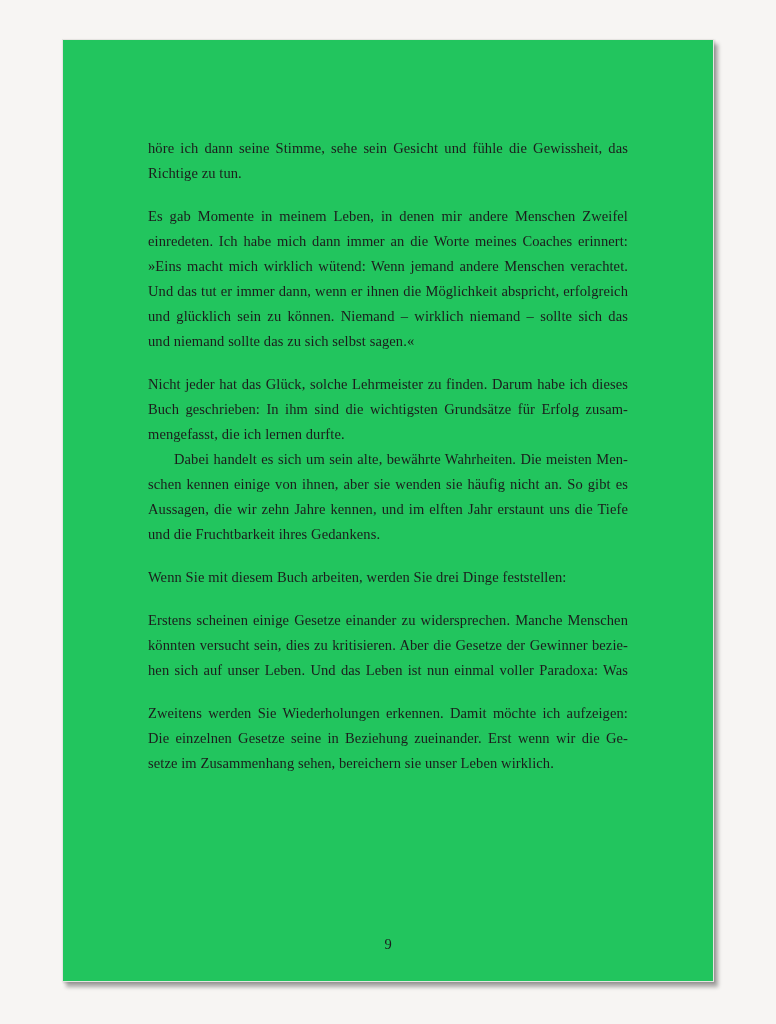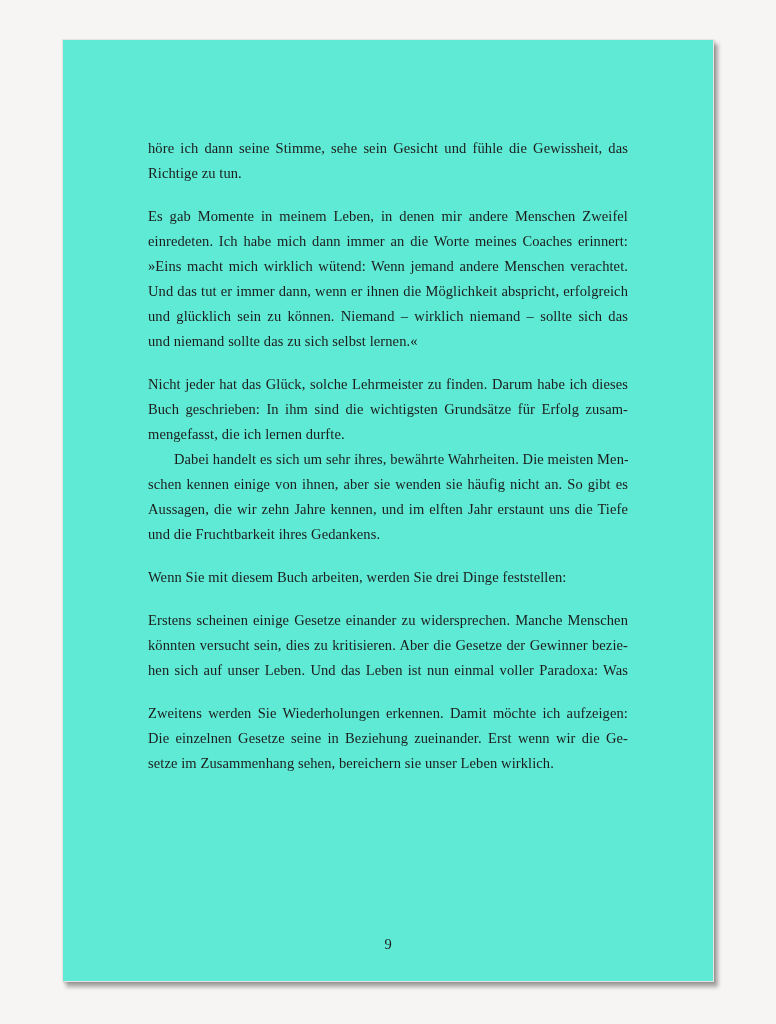--- a/index.html
+++ b/index.html
@@ -16,21 +16,21 @@
     width: 776px;
     height: 1024px;
     background: #f7f5f3;
   }
   .paper {
     position: absolute;
     left: 62px;
     top: 39px;
     width: 652px;
     height: 943px;
-    background: #5eead4;
+    background: #22c55e;
     box-sizing: border-box;
     border: 1px solid #e6e4e1;
     box-shadow: 4px 5px 4px rgba(0,0,0,0.32), 1px 1px 2px rgba(0,0,0,0.15);
     padding: 96px 85px 0 85px;
   }
   .content {
     width: 480px;
   }
   .paragraph { margin: 0; }
   .paragraph.gap { margin-top: 18px; }
@@ -70,29 +70,29 @@
         <div class="paragraph">
           <div class="line">höre ich dann seine Stimme, sehe sein Gesicht und fühle die Gewissheit, das</div>
           <div class="line last">Richtige zu tun.</div>
         </div>
         <div class="paragraph gap">
           <div class="line">Es gab Momente in meinem Leben, in denen mir andere Menschen Zweifel</div>
           <div class="line">einredeten. Ich habe mich dann immer an die Worte meines Coaches erinnert:</div>
           <div class="line">»Eins macht mich wirklich wütend: Wenn jemand andere Menschen verachtet.</div>
           <div class="line">Und das tut er immer dann, wenn er ihnen die Möglichkeit abspricht, erfolgreich</div>
           <div class="line">und glücklich sein zu können. Niemand – wirklich niemand – sollte sich das</div>
-          <div class="line last">und niemand sollte das zu sich selbst lernen.«</div>
+          <div class="line last">und niemand sollte das zu sich selbst sagen.«</div>
         </div>
         <div class="paragraph gap">
           <div class="line">Nicht jeder hat das Glück, solche Lehrmeister zu finden. Darum habe ich dieses</div>
           <div class="line">Buch geschrieben: In ihm sind die wichtigsten Grundsätze für Erfolg zusam-</div>
           <div class="line last">mengefasst, die ich lernen durfte.</div>
         </div>
         <div class="paragraph">
-          <div class="line indent">Dabei handelt es sich um sehr ihres, bewährte Wahrheiten. Die meisten Men-</div>
+          <div class="line indent">Dabei handelt es sich um sein alte, bewährte Wahrheiten. Die meisten Men-</div>
           <div class="line">schen kennen einige von ihnen, aber sie wenden sie häufig nicht an. So gibt es</div>
           <div class="line">Aussagen, die wir zehn Jahre kennen, und im elften Jahr erstaunt uns die Tiefe</div>
           <div class="line last">und die Fruchtbarkeit ihres Gedankens.</div>
         </div>
         <div class="paragraph gap">
           <div class="line last">Wenn Sie mit diesem Buch arbeiten, werden Sie drei Dinge feststellen:</div>
         </div>
         <div class="paragraph gap">
           <div class="line">Erstens scheinen einige Gesetze einander zu widersprechen. Manche Menschen</div>
           <div class="line">könnten versucht sein, dies zu kritisieren. Aber die Gesetze der Gewinner bezie-</div>

